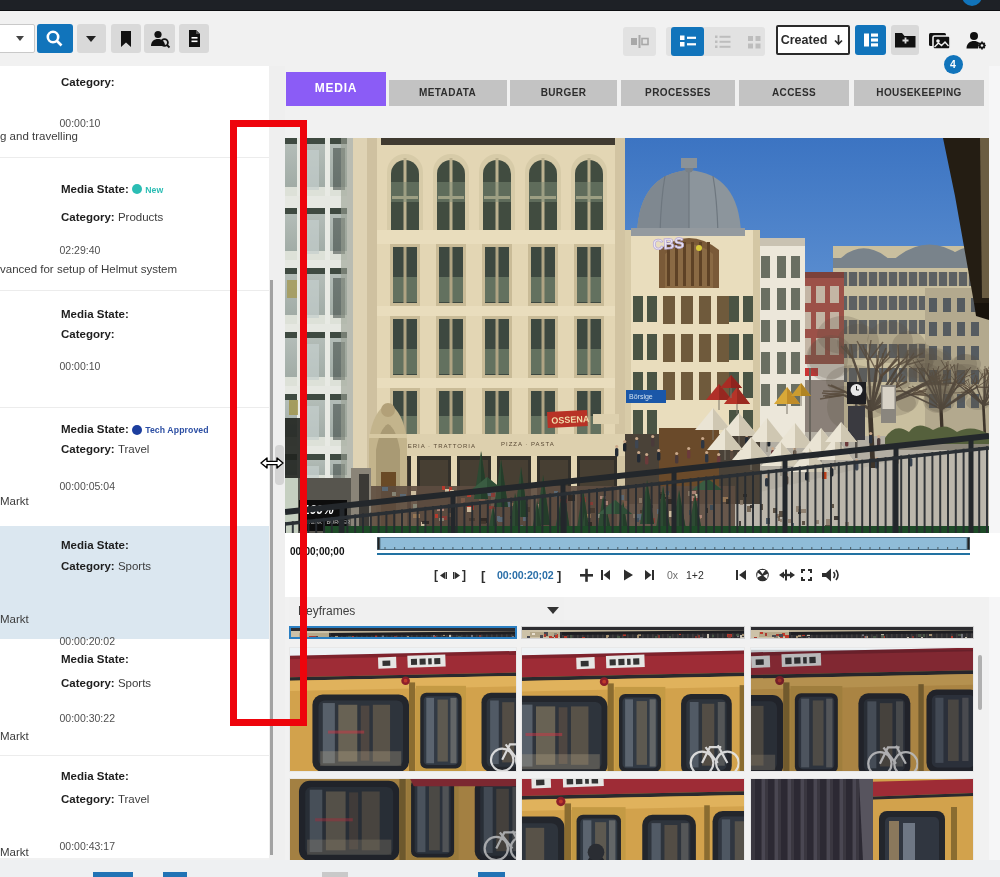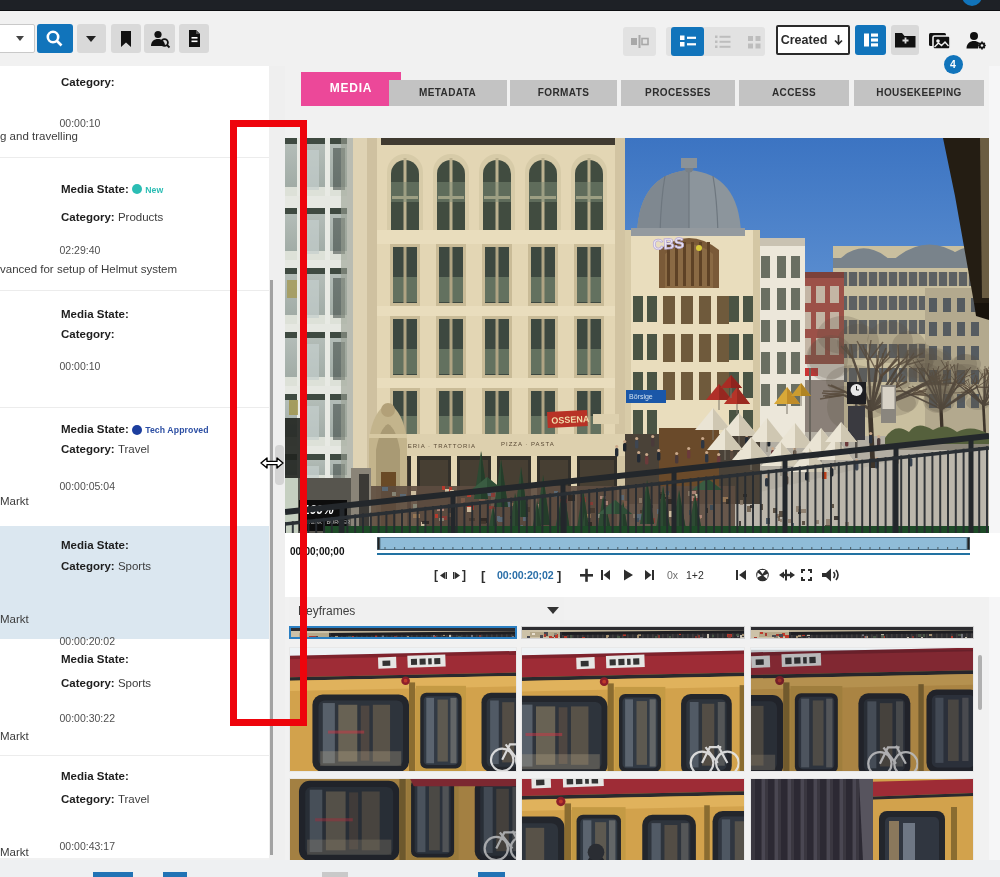--- a/index.html
+++ b/index.html
@@ -23,21 +23,21 @@
 .dot { display:inline-block; width:10px; height:10px; border-radius:50%; vertical-align:-1.5px; }
 .statetxt { font-size:8.7px; font-weight:bold; letter-spacing:0.1px; }
 
 #gutter { left:269px; top:66px; width:16px; height:811px; background:#efefef; z-index:6; }
 #lscroll { left:269.5px; top:280px; width:3.5px; height:575px; background:#a2a2a2; z-index:7; }
 #pill { left:274.5px; top:445px; width:9px; height:40px; background:#d4d4d4; border-radius:4px; z-index:8; }
 
 
 #tabs { left:285px; top:72px; width:715px; height:34px; z-index:4; }
 .tab { position:absolute; top:8px; height:26px; background:#c3c3c3; color:#2d2d2d; font-size:10px; font-weight:bold; text-align:center; letter-spacing:0.4px; line-height:26px; }
-#tab-media { left:16px; top:0; height:34px; background:#ec4899; color:#fff; font-size:12px; line-height:32px; letter-spacing:0.8px; width:100px; }
+#tab-media { left:1px; top:0; height:34px; background:#8b5cf6; color:#fff; font-size:12px; line-height:32px; letter-spacing:0.8px; width:100px; }
 
 
 #phead { left:285px; top:106px; width:715px; height:32px; background:#282828; z-index:4; color:#fff; }
 
 
 #timeline { left:285px; top:533px; width:715px; height:64px; background:#fff; z-index:4; }
 #kfbar { left:289px; top:597px; width:275px; height:26px; background:#f0f0f0; z-index:4; }
 #footer { left:0px; top:860px; width:1000px; height:17px; background:#eef0f2; z-index:9; }
 
 
@@ -213,21 +213,21 @@
     <div class="tc" style="left:59.5px;top:774px;">00:00:43:17</div>
     <div class="nm" style="top:780px;">Markt</div>
   </div>
   <div class="abs" id="gutter"></div>
   <div class="abs" id="lscroll"></div>
   <div class="abs" id="pill"></div>
 
   <div class="abs" id="tabs">
     <div class="tab" id="tab-media">MEDIA</div>
     <div class="tab" style="left:103.5px;width:118px;">METADATA</div>
-    <div class="tab" style="left:225px;width:107px;">FORMATS</div>
+    <div class="tab" style="left:225px;width:107px;">BURGER</div>
     <div class="tab" style="left:336px;width:114px;">PROCESSES</div>
     <div class="tab" style="left:454px;width:110px;">ACCESS</div>
     <div class="tab" style="left:569px;width:130px;">HOUSEKEEPING</div>
   </div>
 
 
   <div class="abs" id="videobox" style="left:285px;top:138px;width:704px;height:395px;background:#7ba3d8;z-index:4;overflow:hidden;">
 <svg width="704" height="395" viewBox="0 0 704 395" shape-rendering="crisp-edges">
 <defs>
 <linearGradient id="sky" x1="0" y1="0" x2="0" y2="1">

